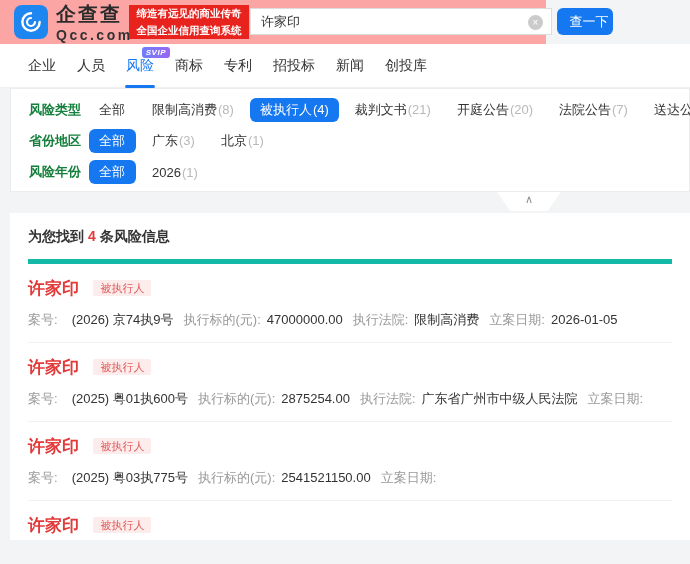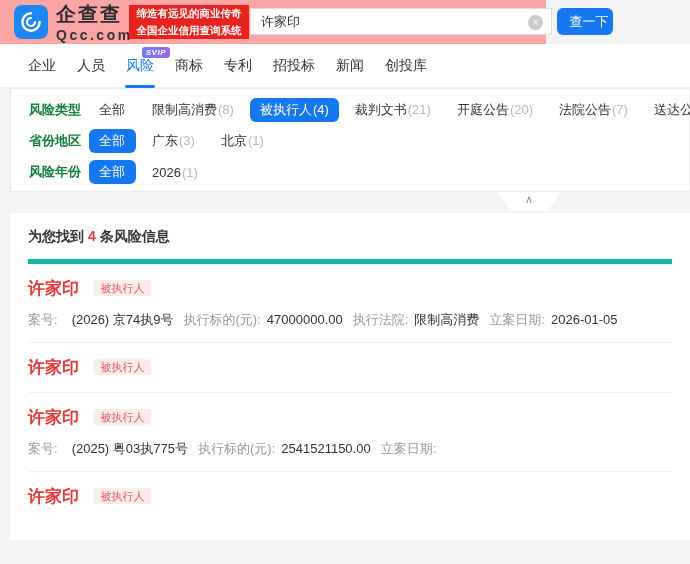--- a/index.html
+++ b/index.html
@@ -207,20 +207,26 @@
       <span class="r-field case"><span class="f-lab">案号:</span><span>(2026) 京74执9号</span></span>
       <span class="r-field"><span class="f-lab">执行标的(元):</span><span>47000000.00</span></span>
       <span class="r-field"><span class="f-lab">执行法院:</span><span>限制高消费</span></span>
       <span class="r-field"><span class="f-lab">立案日期:</span><span>2026-01-05</span></span>
     </div>
   </div>
 
   <div class="result-item">
     <span class="r-name">许家印</span>
     <span class="r-tag">被执行人</span>
+    <div class="r-fields">
+      <span class="r-field case"><span class="f-lab">案号:</span><span>(2025) 粤01执600号</span></span>
+      <span class="r-field"><span class="f-lab">执行标的(元):</span><span>2875254.00</span></span>
+      <span class="r-field"><span class="f-lab">执行法院:</span><span>广东省广州市中级人民法院</span></span>
+      <span class="r-field"><span class="f-lab">立案日期:</span></span>
+    </div>
   </div>
 
   <div class="result-item">
     <span class="r-name">许家印</span>
     <span class="r-tag">被执行人</span>
     <div class="r-fields">
       <span class="r-field case"><span class="f-lab">案号:</span><span>(2025) 粤03执775号</span></span>
       <span class="r-field"><span class="f-lab">执行标的(元):</span><span>2541521150.00</span></span>
       <span class="r-field"><span class="f-lab">立案日期:</span></span>
     </div>

